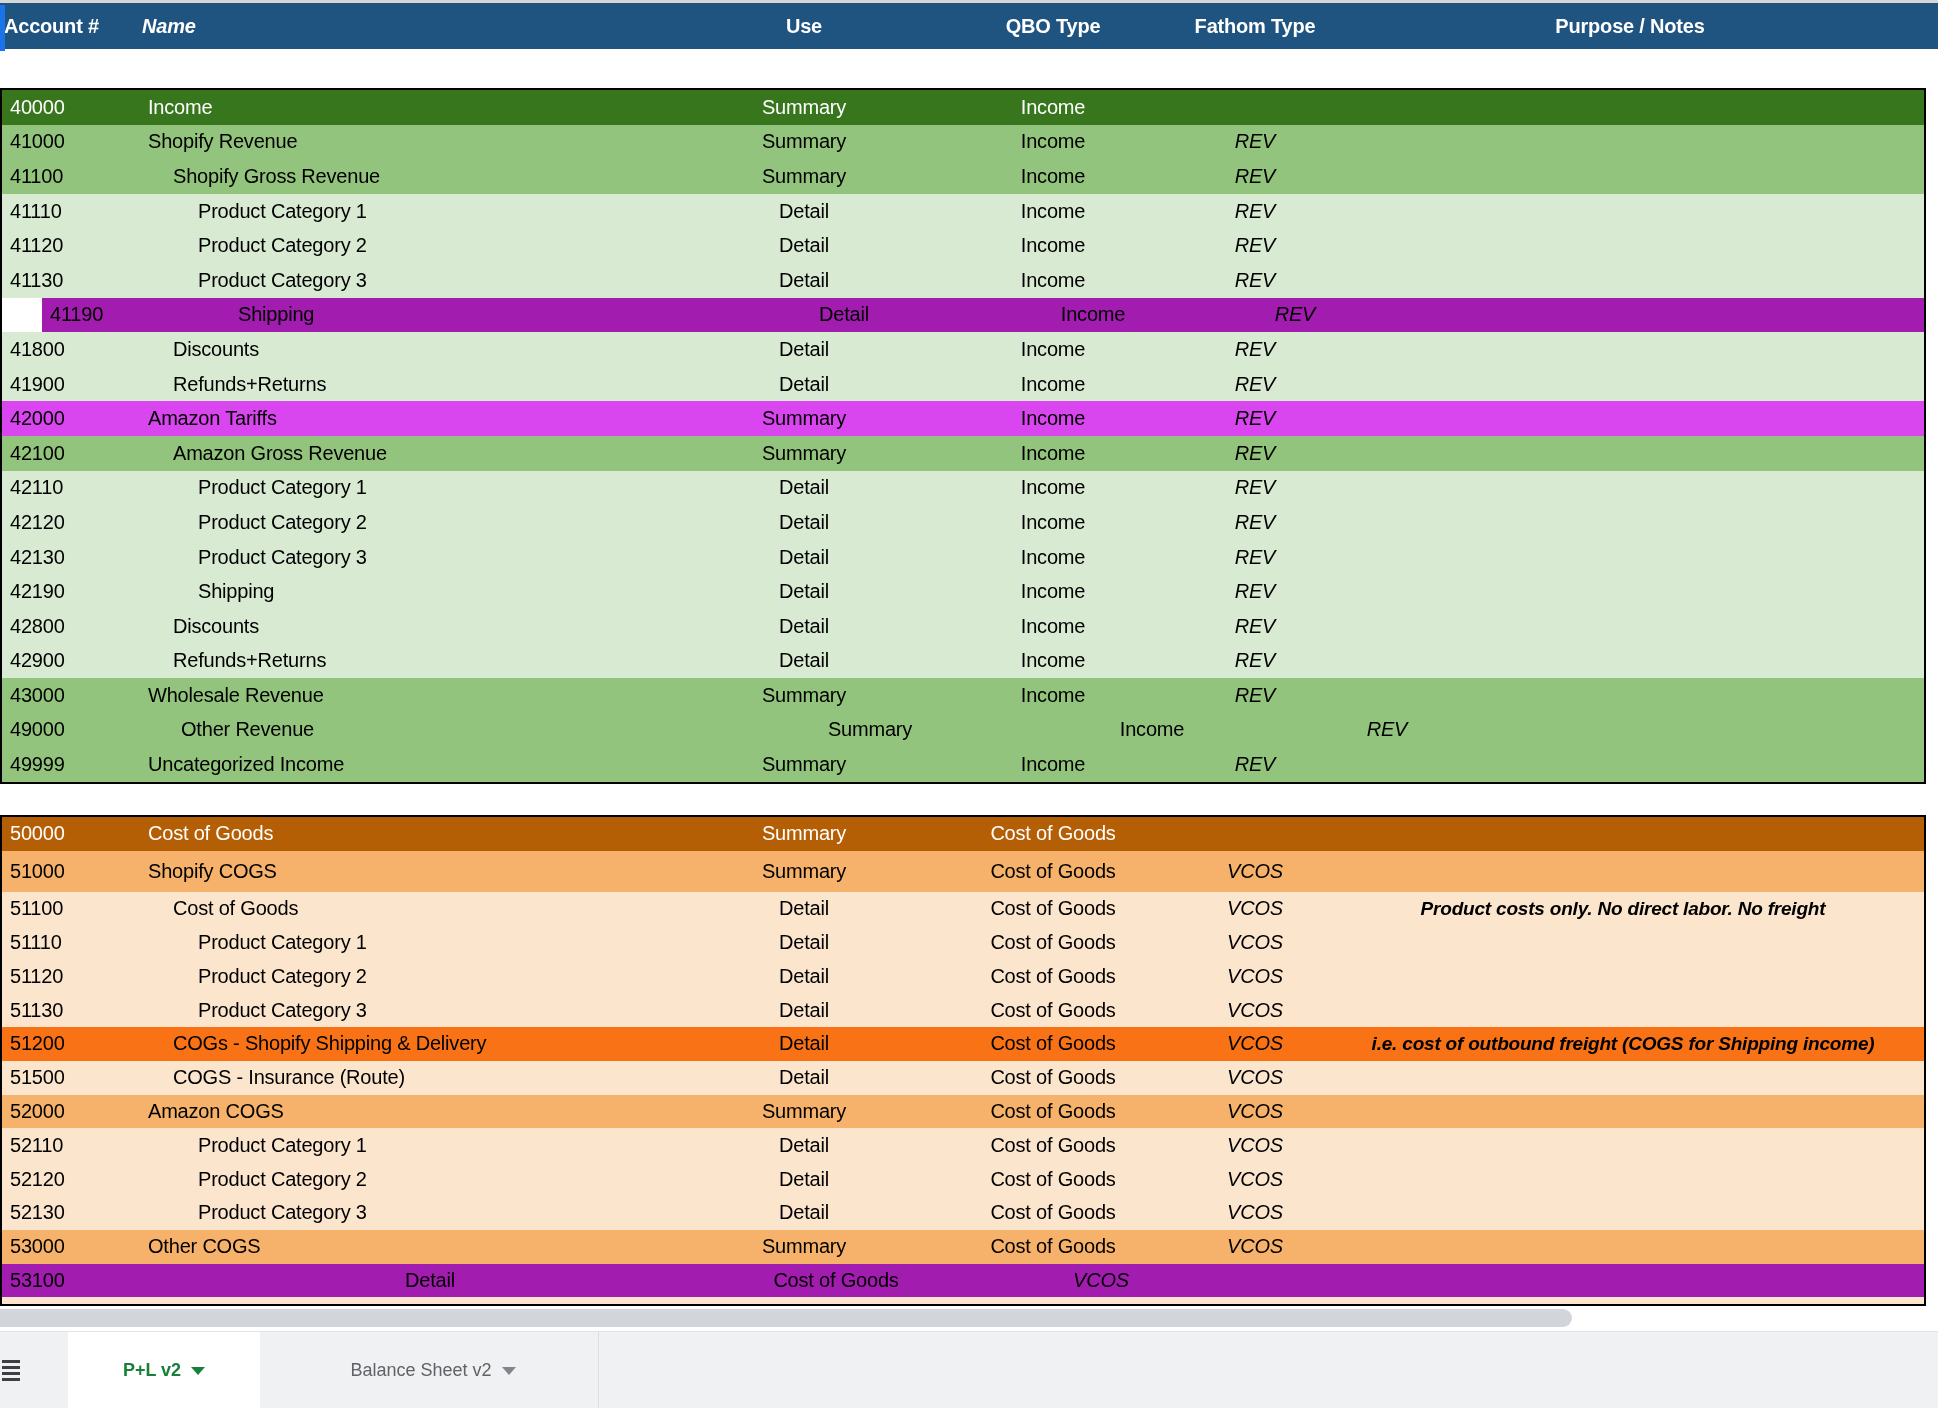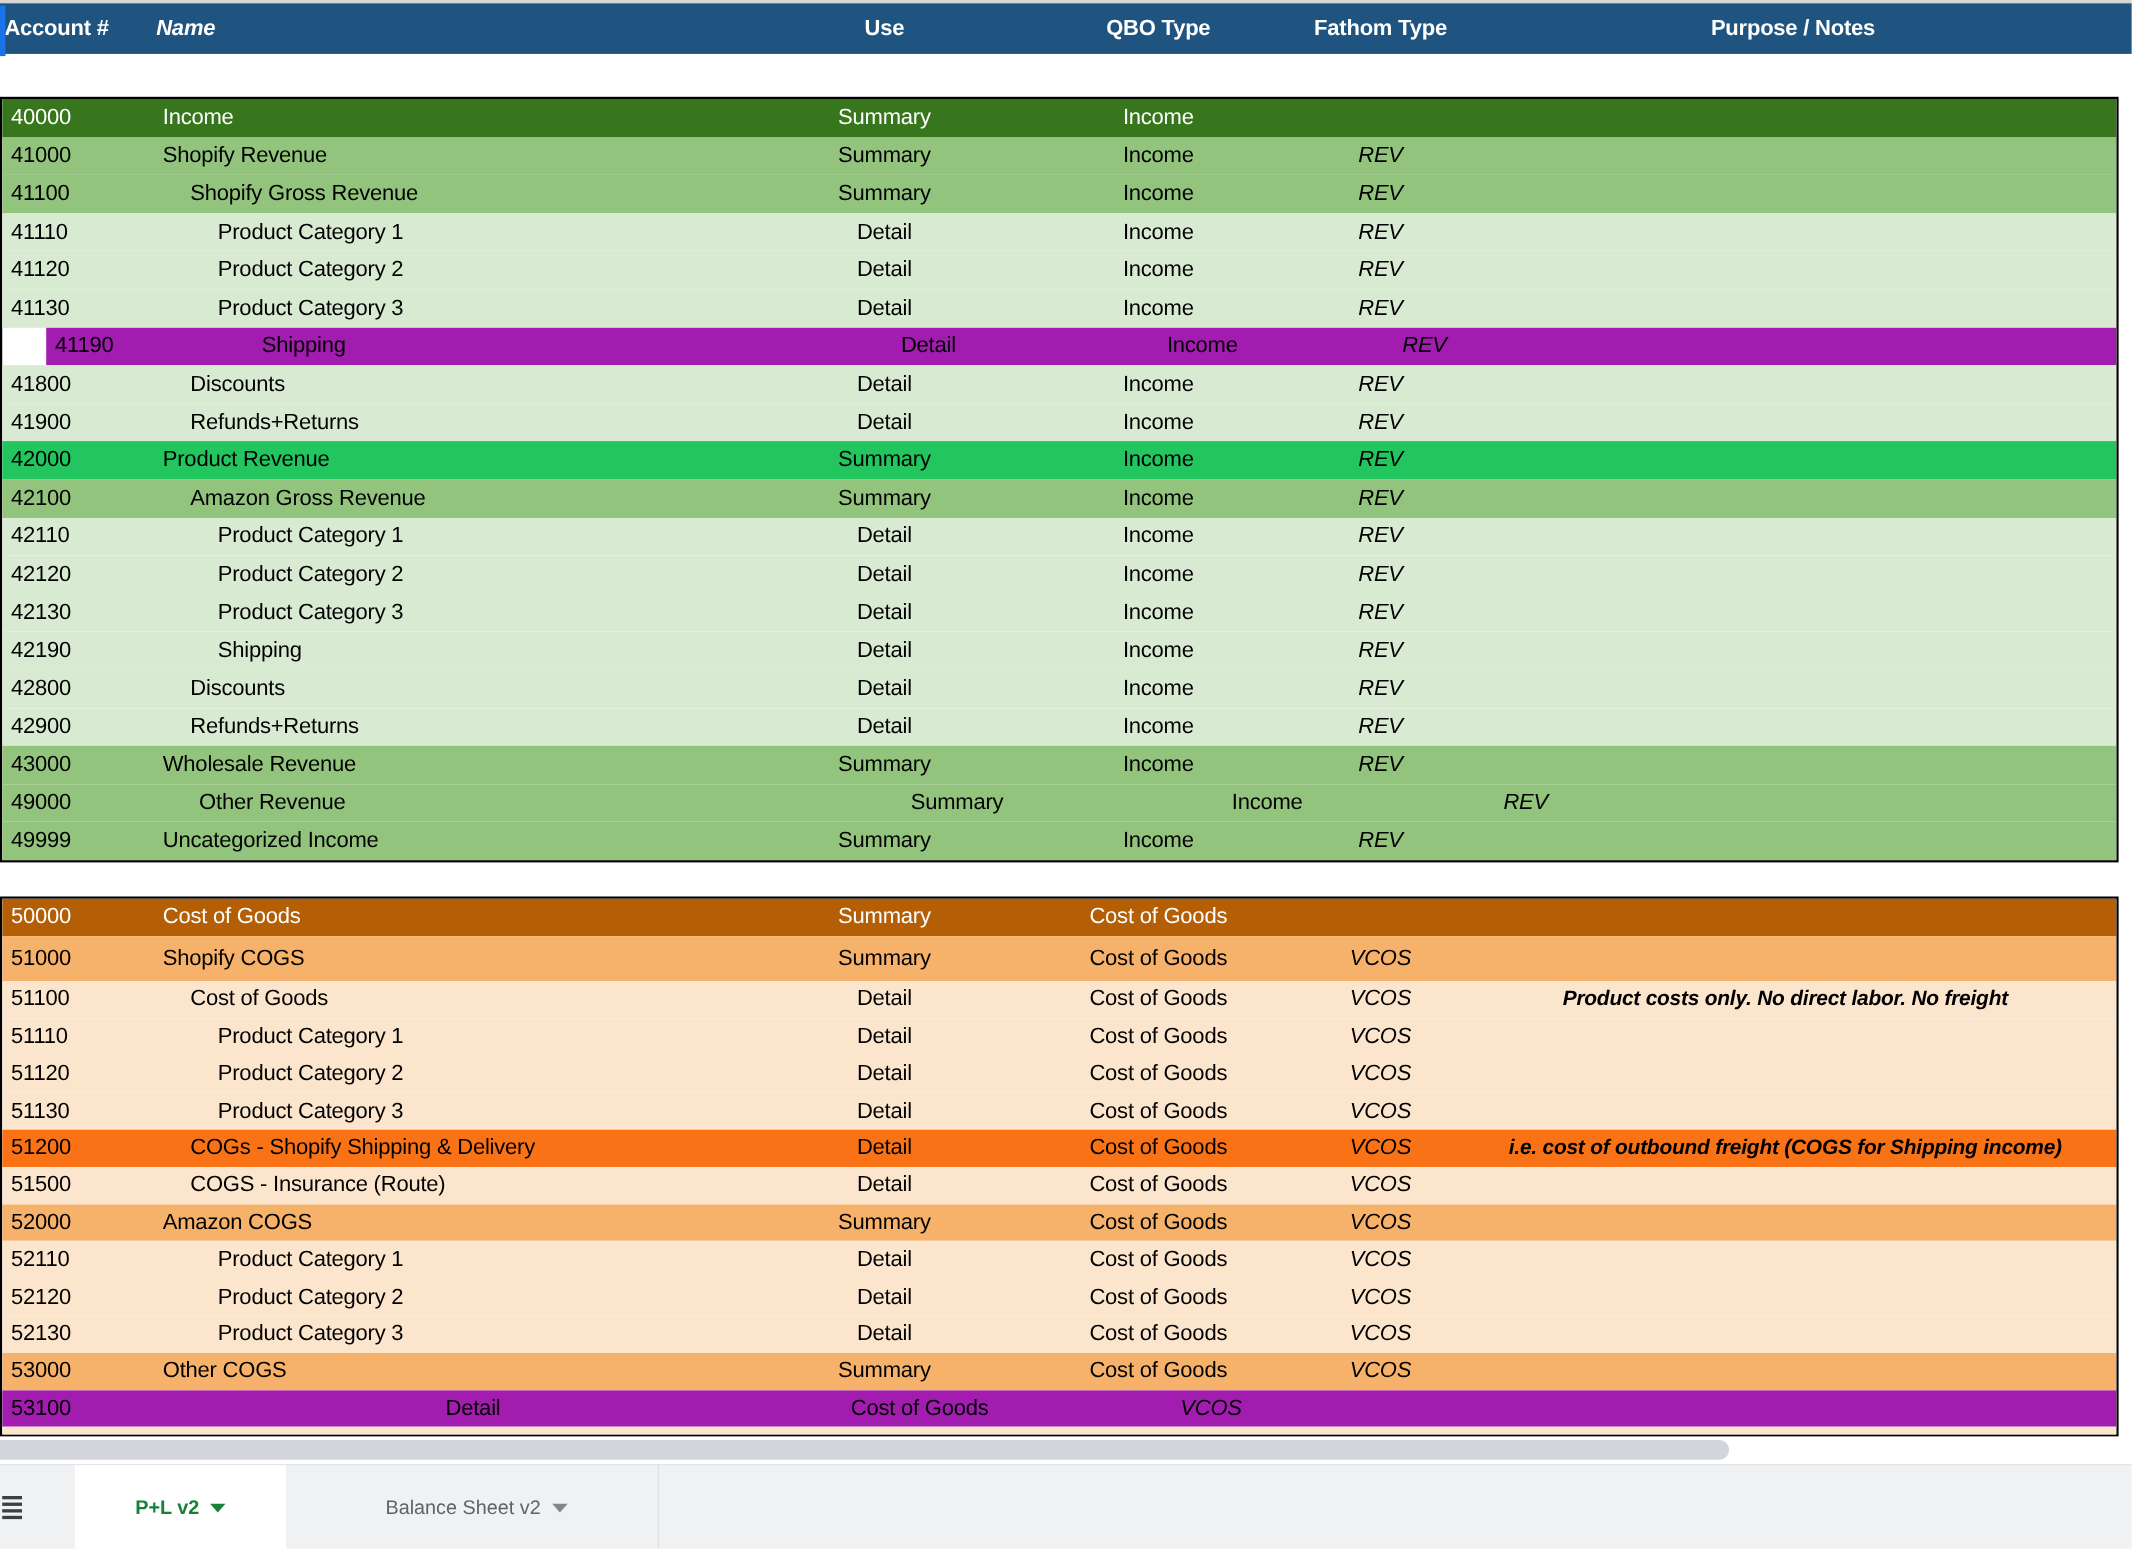--- a/index.html
+++ b/index.html
@@ -148,23 +148,23 @@
           <div class="cell c-notes"></div>
         </div>
         <div class="row tone-light" style="height: 34.6px; background: rgb(217, 234, 211);">
           <div class="cell c-account">41900</div>
           <div class="cell c-name" style="padding-left: 35px;">Refunds+Returns</div>
           <div class="cell c-use">Detail</div>
           <div class="cell c-qbo">Income</div>
           <div class="cell c-fathom">REV</div>
           <div class="cell c-notes"></div>
         </div>
-        <div class="row tone-mid" style="height: 34.6px; background: #22c55e;">
+        <div class="row tone-mid" style="height: 34.6px; background: #d946ef;">
           <div class="cell c-account">42000</div>
-          <div class="cell c-name" style="padding-left: 10px;">Product Revenue</div>
+          <div class="cell c-name" style="padding-left: 10px;">Amazon Tariffs</div>
           <div class="cell c-use">Summary</div>
           <div class="cell c-qbo">Income</div>
           <div class="cell c-fathom">REV</div>
           <div class="cell c-notes"></div>
         </div>
         <div class="row tone-mid" style="height: 34.6px; background: rgb(147, 196, 125);">
           <div class="cell c-account">42100</div>
           <div class="cell c-name" style="padding-left: 35px;">Amazon Gross Revenue</div>
           <div class="cell c-use">Summary</div>
           <div class="cell c-qbo">Income</div>

